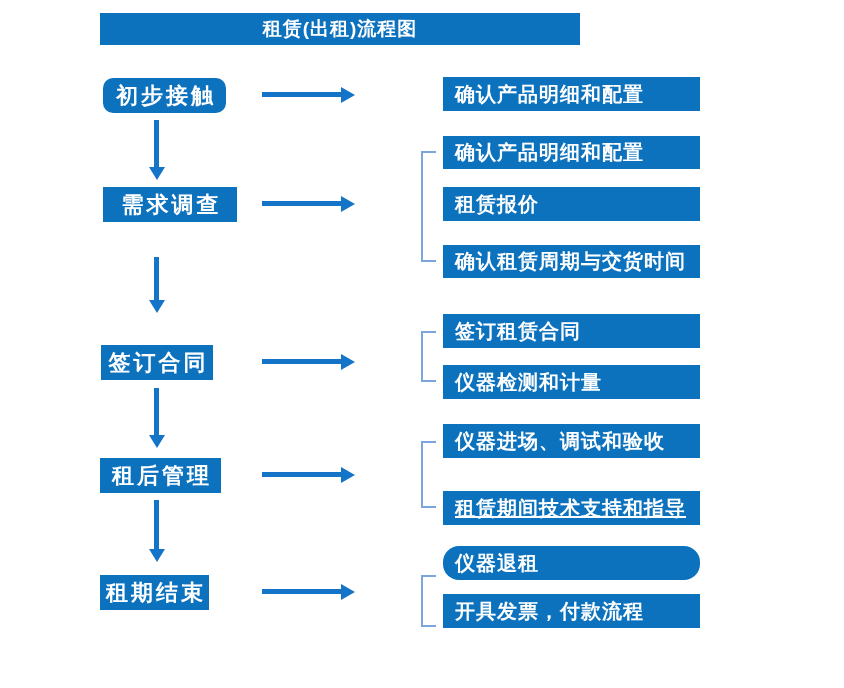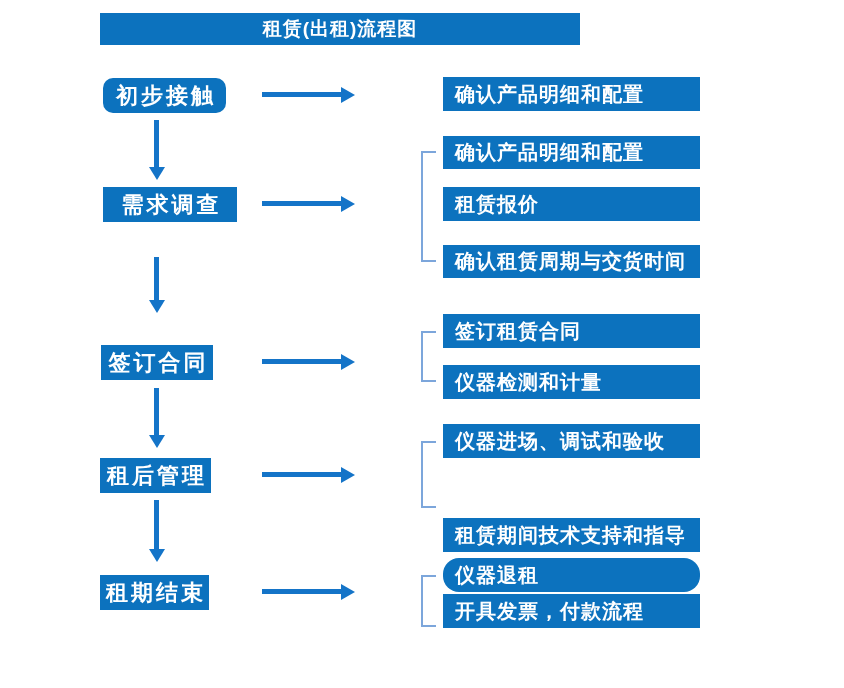--- a/index.html
+++ b/index.html
@@ -120,21 +120,21 @@
 </head>
 <body>
 
 <div class="canvas">
 
   <div class="title-bar">租赁(出租)流程图</div>
 
   <div class="box left-box" style="left:103px; top:78px;  width:123px;border-radius:10px;">初步接触</div>
   <div class="box left-box" style="left:103px; top:187px; width:134px;">需求调查</div>
   <div class="box left-box" style="left:101px; top:345px; width:112px;">签订合同</div>
-  <div class="box left-box" style="left:100px; top:458px; width:111px;">租后管理</div>
+  <div class="box left-box" style="left:100px; top:458px; width:121px;">租后管理</div>
   <div class="box left-box" style="left:100px; top:575px; width:109px;">租期结束</div>
 
   <div class="varrow" style="top:120px; height:60px;"></div>
   <div class="varrow" style="top:257px; height:56px;"></div>
   <div class="varrow" style="top:388px; height:60px;"></div>
   <div class="varrow" style="top:500px; height:62px;"></div>
 
   <div class="harrow" style="top:87px;"></div>
   <div class="harrow" style="top:196px;"></div>
   <div class="harrow" style="top:354px;"></div>
@@ -149,18 +149,18 @@
   <div class="box right-box" style="top:77px;">确认产品明细和配置</div>
 
   <div class="box right-box" style="top:136px; height:33px;">确认产品明细和配置</div>
   <div class="box right-box" style="top:187px;">租赁报价</div>
   <div class="box right-box" style="top:245px; height:33px;">确认租赁周期与交货时间</div>
 
   <div class="box right-box" style="top:314px;">签订租赁合同</div>
   <div class="box right-box" style="top:365px;">仪器检测和计量</div>
 
   <div class="box right-box" style="top:424px;">仪器进场、调试和验收</div>
-  <div class="box right-box" style="top:518px;">租赁期间技术支持和指导</div>
+  <div class="box right-box" style="top:491px;text-decoration:underline;">租赁期间技术支持和指导</div>
 
-  <div class="box right-box" style="top:558px;border-radius:16px;">仪器退租</div>
+  <div class="box right-box" style="top:546px;border-radius:16px;">仪器退租</div>
   <div class="box right-box" style="top:594px;">开具发票，付款流程</div>
 
 </div>
 
 </body></html>

